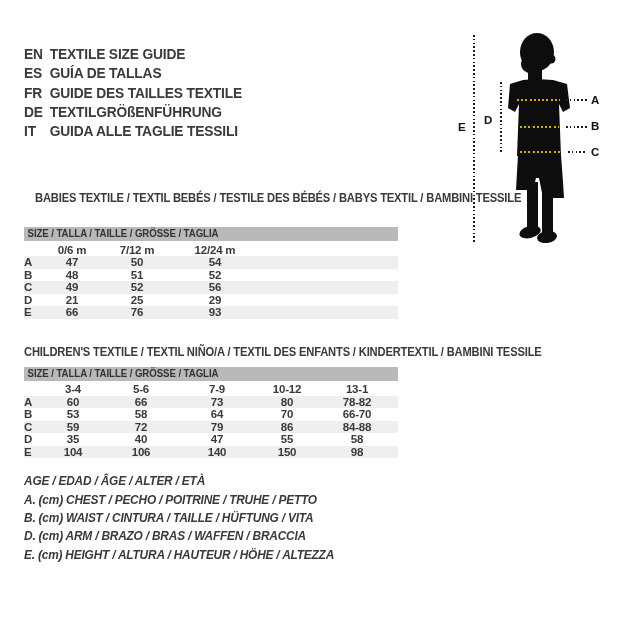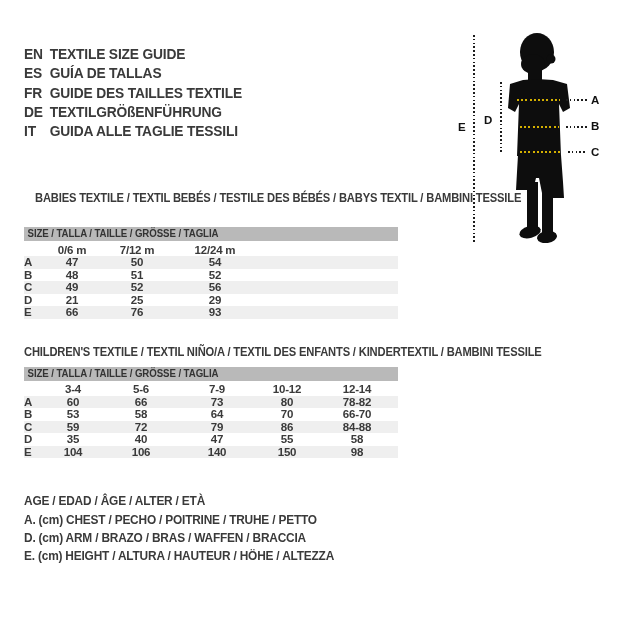--- a/index.html
+++ b/index.html
@@ -30,21 +30,21 @@
   
   .tbl{left:24px;width:374px;}
   .trow{display:flex;height:12.5px;align-items:flex-start;font-size:11.5px;letter-spacing:-.2px;}
   .trow.band{background:#efefef;}
   .cell{text-align:center;}
   .cell.letter{width:20px;text-align:left;}
   .fill{flex:1;}
   .b1{width:56px}.b2{width:74px}.b3{width:82px}
   .k1{width:58px}.k2{width:78px}.k3{width:74px}.k4{width:66px}.k5{width:74px}
   
-  .legend{left:24px;top:492px;}
+  .legend{left:24px;top:472px;font-style:italic;}
   .legend div{height:18.35px;font-size:12.5px;letter-spacing:-.2px;display:flex;align-items:center;}
   
   .vdots{position:absolute;width:2px;
     background-image:repeating-linear-gradient(180deg,#1c1c1c 0 1.6px,transparent 1.6px 3.8px);}
   .hdots{position:absolute;height:2px;}
   .hdots.blk{background-image:repeating-linear-gradient(90deg,#1c1c1c 0 1.6px,transparent 1.6px 3.8px);}
   .hdots.yel{background-image:repeating-linear-gradient(90deg,#d4b000 0 2px,transparent 2px 4.2px);}
   .mlabel{position:absolute;font-size:11.5px;color:#111;}
 </style>
 </head>
@@ -166,21 +166,21 @@
 <div class="abs size-bar" style="top:367px;">
   <span class="cx88">SIZE / TALLA / TAILLE / GRÖSSE / TAGLIA</span>
 </div>
 <div class="abs tbl" style="top:383px;">
   <div class="trow">
     <div class="cell letter"></div>
     <div class="cell k1">3-4</div>
     <div class="cell k2">5-6</div>
     <div class="cell k3">7-9</div>
     <div class="cell k4">10-12</div>
-    <div class="cell k5">12-14</div>
+    <div class="cell k5">13-1</div>
     <div class="fill"></div>
   </div>
   <div class="trow band">
     <div class="cell letter">A</div>
     <div class="cell k1">60</div>
     <div class="cell k2">66</div>
     <div class="cell k3">73</div>
     <div class="cell k4">80</div>
     <div class="cell k5">78-82</div>
     <div class="fill"></div>
@@ -224,18 +224,21 @@
 </div>
 
 <div class="abs legend">
   <div>
       <span class="cx95">AGE / EDAD / ÂGE / ALTER / ETÀ</span>
     </div>
   <div>
       <span class="cx95">A. (cm) CHEST / PECHO / POITRINE / TRUHE / PETTO</span>
     </div>
   <div>
+      <span class="cx95">B. (cm) WAIST / CINTURA / TAILLE / HÜFTUNG / VITA</span>
+    </div>
+  <div>
       <span class="cx95">D. (cm) ARM / BRAZO / BRAS / WAFFEN / BRACCIA</span>
     </div>
   <div>
       <span class="cx95">E. (cm) HEIGHT / ALTURA / HAUTEUR / HÖHE / ALTEZZA</span>
     </div>
 </div>
 
 </body></html>

